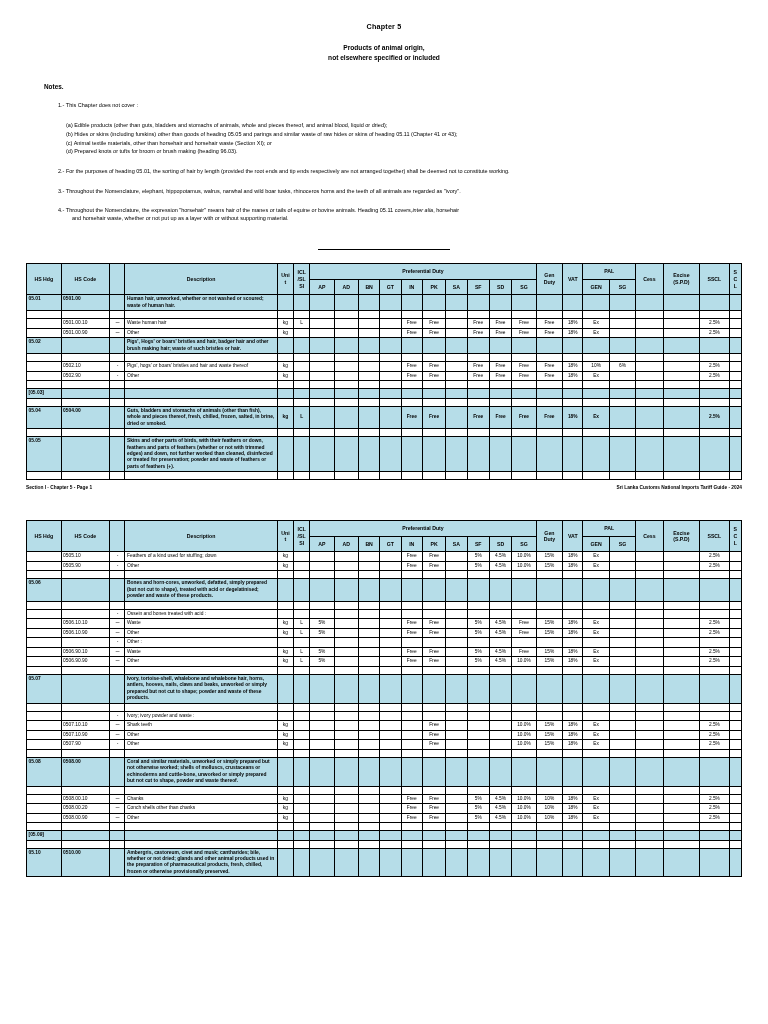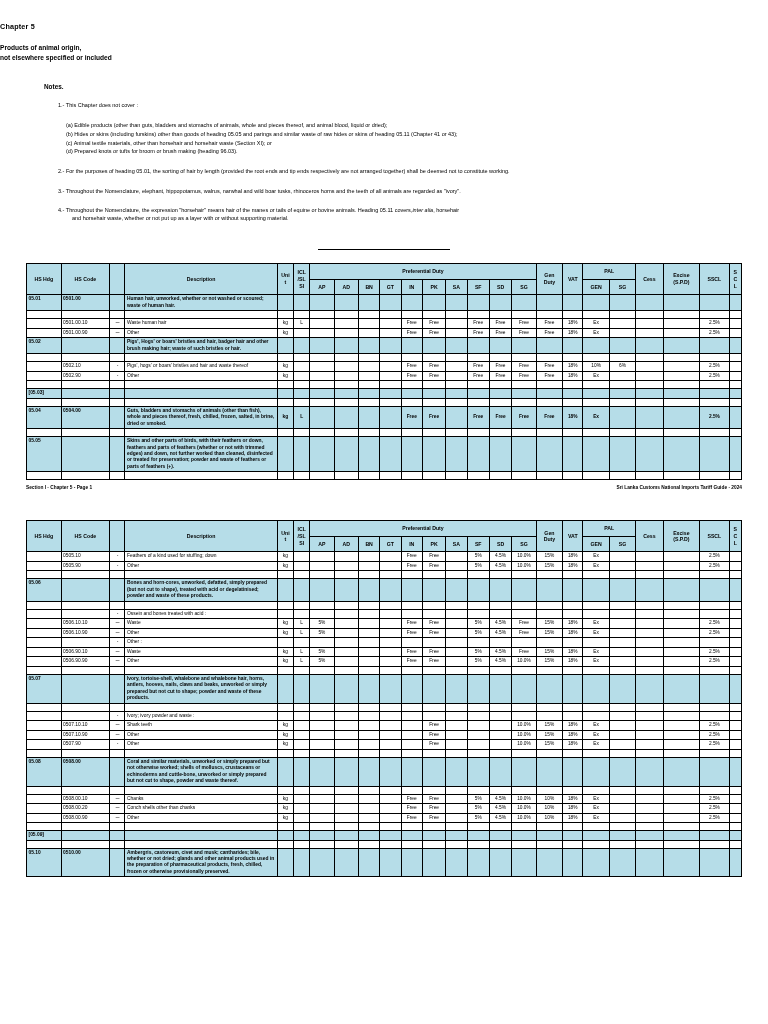--- a/index.html
+++ b/index.html
@@ -10,21 +10,21 @@
     -webkit-font-smoothing:antialiased;
   }
   .page{
     width:768px;
     box-sizing:border-box;
     padding:0;
     position:relative;
   }
 
   
-  .doc-head{ padding-top:22px; }
+  .doc-head{ text-align:center; padding-top:22px; }
   .chapter-title{ font-size:7.2px; font-weight:bold; letter-spacing:.2px; }
   .chapter-sub{ font-size:6.6px; font-weight:bold; margin-top:12px; line-height:1.55; }
 
   .notes-wrap{ padding:0 26px 0 44px; }
   .notes-label{ font-size:6.4px; font-weight:bold; margin-top:20px; }
   .note-line{ font-size:5.5px; margin-top:11px; line-height:1.5; }
   .note-sub{ font-size:5.5px; line-height:1.62; padding-left:22px; }
   .note-indent{ padding-left:14px; }
   .note-gap{ margin-top:11px; }
   .ital{ font-style:italic; }

